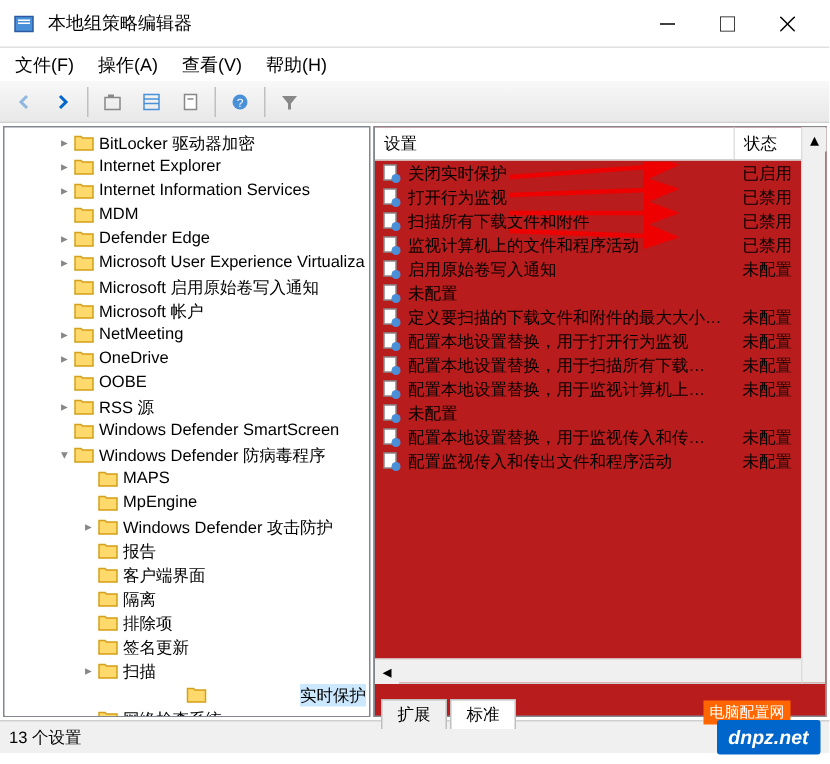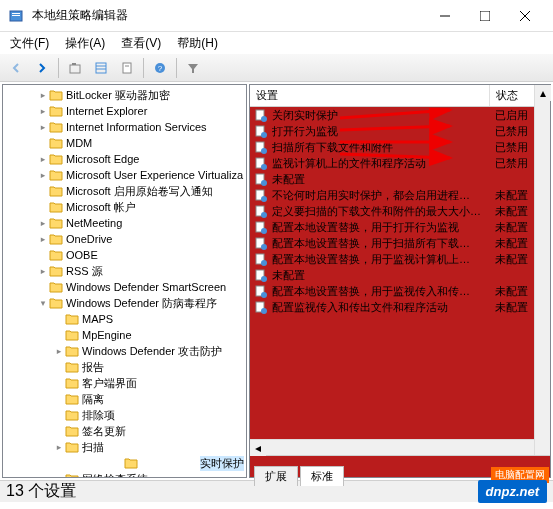--- a/index.html
+++ b/index.html
@@ -31,24 +31,24 @@
 .col-state { width: 60px; }
 .list-body { flex: 1; overflow: hidden; position: relative; }
 .list-row { display: flex; height: 16px; align-items: flex-end; padding-left: 4px; }
 .list-row .icon { width: 14px; height: 14px; margin-right: 4px; flex-shrink: 0; }
 .list-row .setting { flex: 1; font-size: 11px; white-space: nowrap; overflow: hidden; text-overflow: ellipsis; }
 .list-row .state { width: 55px; font-size: 11px; }
 .tabs { height: 22px; display: flex; border-top: 1px solid #d0d0d0; align-items: center; padding-left: 4px; }
 .tab { padding: 2px 10px; font-size: 11px; border: 1px solid #c0c0c0; border-bottom: none; margin-right: 2px; cursor: pointer; margin-top: 18px; }
 .tab.active { background: #fff; }
 .tab:not(.active) { background: #f0f0f0; }
-.statusbar { height: 22px; display: flex; align-items: center; padding: 0 6px; border-top: 1px solid #d0d0d0; background: #f0f0f0; font-size: 16px; }
+.statusbar { height: 22px; display: flex; align-items: center; padding: 0 6px; border-top: 1px solid #d0d0d0; background: #f0f0f0; font-size: 11px; }
 .arrow { position: absolute; pointer-events: none; z-index: 10; }
 .logo { position: absolute; bottom: 6px; right: 6px; background: #0066cc; color: #fff; font-weight: bold; padding: 4px 8px; font-size: 13px; font-style: italic; border-radius: 2px; }
-.logo-sub { position: absolute; bottom: 26px; right: 4px; background: #ff6600; color: #fff; font-size: 10px; padding: 1px 4px; }
+.logo-sub { position: absolute; bottom: 26px; right: 26px; background: #ff6600; color: #fff; font-size: 10px; padding: 1px 4px; }
 .scrollbar-v { position: absolute; right: 0; top: 0; bottom: 22px; width: 16px; background: #f0f0f0; border-left: 1px solid #ddd; }
 .scrollbar-h { position: absolute; bottom: 22px; left: 0; right: 16px; height: 16px; background: #f0f0f0; border-top: 1px solid #ddd; }
 .sb-btn { width: 16px; height: 16px; display: flex; align-items: center; justify-content: center; background: #f0f0f0; }
 </style>
 </head>
 <body>
 
 <div class="titlebar">
   <span class="icon">
     <svg viewBox="0 0 16 16">
@@ -160,21 +160,21 @@
           <span class="folder"><svg width="14" height="12" viewBox="0 0 14 12">
               <path d="M1 2 L5 2 L6 3 L13 3 L13 11 L1 11 Z" fill="#ffd96b" stroke="#d4a017"></path>
             </svg></span>
           <span class="label">MDM</span>
         </div>
         <div class="tree-node" style="padding-left: 32px;">
           <span class="exp">▸</span>
           <span class="folder"><svg width="14" height="12" viewBox="0 0 14 12">
               <path d="M1 2 L5 2 L6 3 L13 3 L13 11 L1 11 Z" fill="#ffd96b" stroke="#d4a017"></path>
             </svg></span>
-          <span class="label">Microsoft Edge</span>
+          <span class="label">Defender Edge</span>
         </div>
         <div class="tree-node" style="padding-left: 32px;">
           <span class="exp">▸</span>
           <span class="folder"><svg width="14" height="12" viewBox="0 0 14 12">
               <path d="M1 2 L5 2 L6 3 L13 3 L13 11 L1 11 Z" fill="#ffd96b" stroke="#d4a017"></path>
             </svg></span>
           <span class="label">Microsoft User Experience Virtualiza</span>
         </div>
         <div class="tree-node" style="padding-left: 32px;">
           <span class="exp"></span>
@@ -347,28 +347,28 @@
               <circle cx="10" cy="10" r="3" fill="#4a90d9"></circle>
             </svg></span>
           <span class="setting">监视计算机上的文件和程序活动</span>
           <span class="state">已禁用</span>
         </div>
         <div class="list-row">
           <span class="icon"><svg width="14" height="14" viewBox="0 0 14 14">
               <rect x="2" y="1" width="8" height="10" fill="#fff" stroke="#888"></rect>
               <circle cx="10" cy="10" r="3" fill="#4a90d9"></circle>
             </svg></span>
-          <span class="state">未配置</span>
-        </div>
-        <div class="list-row">
-          <span class="icon"><svg width="14" height="14" viewBox="0 0 14 14">
-              <rect x="2" y="1" width="8" height="10" fill="#fff" stroke="#888"></rect>
-              <circle cx="10" cy="10" r="3" fill="#4a90d9"></circle>
-            </svg></span>
-          <span class="setting">不论何时启用实时保护，都会启用进程…</span>
+          <span class="setting">启用原始卷写入通知</span>
+          <span class="state">未配置</span>
+        </div>
+        <div class="list-row">
+          <span class="icon"><svg width="14" height="14" viewBox="0 0 14 14">
+              <rect x="2" y="1" width="8" height="10" fill="#fff" stroke="#888"></rect>
+              <circle cx="10" cy="10" r="3" fill="#4a90d9"></circle>
+            </svg></span>
           <span class="state">未配置</span>
         </div>
         <div class="list-row">
           <span class="icon"><svg width="14" height="14" viewBox="0 0 14 14">
               <rect x="2" y="1" width="8" height="10" fill="#fff" stroke="#888"></rect>
               <circle cx="10" cy="10" r="3" fill="#4a90d9"></circle>
             </svg></span>
           <span class="setting">定义要扫描的下载文件和附件的最大大小…</span>
           <span class="state">未配置</span>
         </div>

